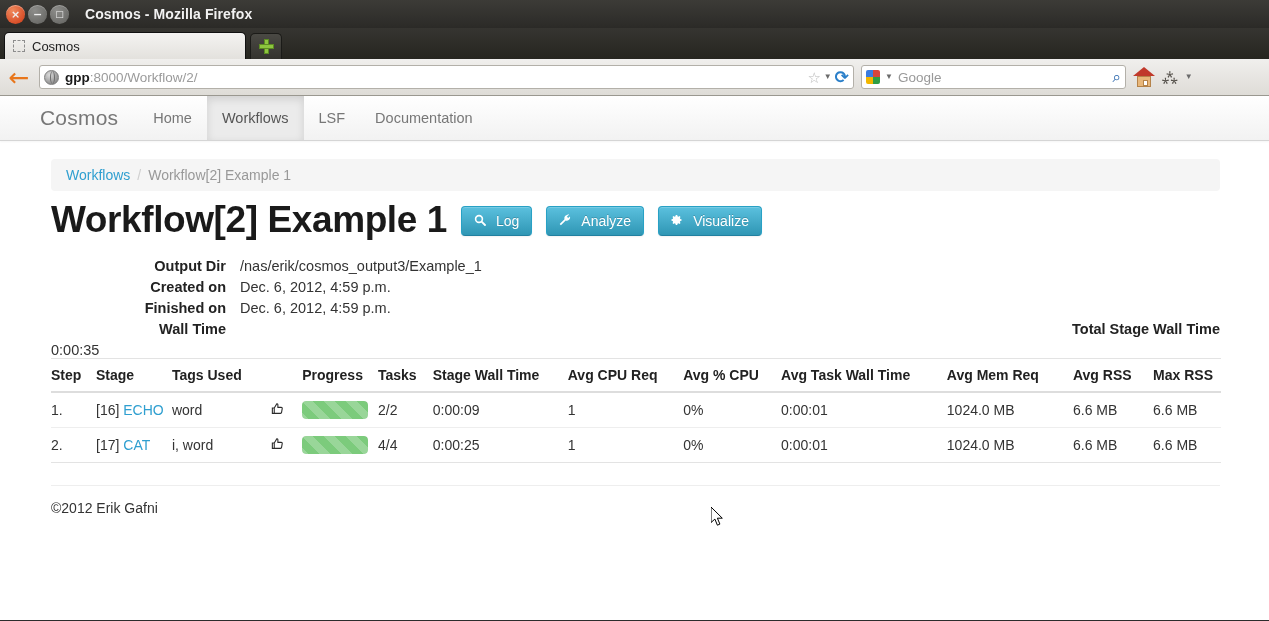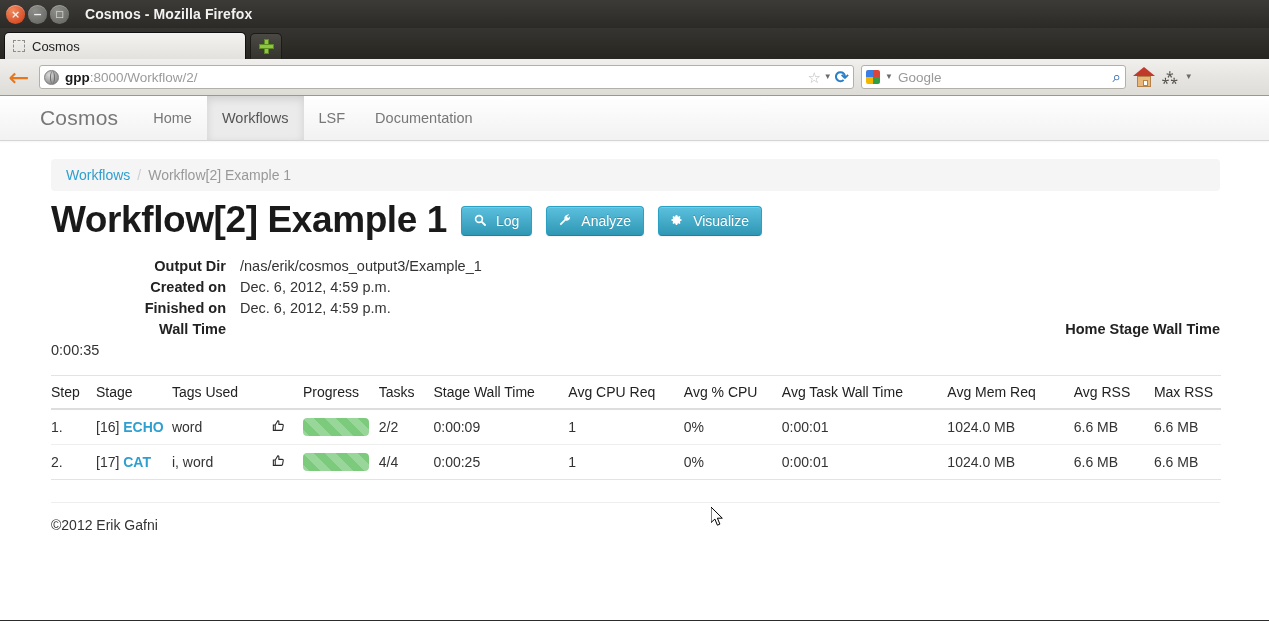--- a/index.html
+++ b/index.html
@@ -337,21 +337,21 @@
     line-height: 1.2;
     text-shadow: 0 -1px 0 rgba(0,0,0,.18);
     box-shadow: inset 0 1px 0 rgba(255,255,255,.18), 0 1px 2px rgba(0,0,0,.06);
     position: relative;
     top: -6px;
   }
   .btn .bicon { font-size: 13px; line-height: 1; font-family: "DejaVu Sans", sans-serif; }
 
   
   .meta {
-    margin: 16px 0 17px 0;
+    margin: 16px 0 0 0;
     display: grid;
     grid-template-columns: 175px auto;
     row-gap: 5px;
     column-gap: 14px;
     font-size: 14.5px;
     color: #333;
   }
   .meta dt {
     text-align: right;
     font-weight: bold;
@@ -367,21 +367,21 @@
     letter-spacing: -.2px;
   }
 
   table.stagetable {
     width: 1170px;
     border-collapse: collapse;
     font-size: 14px;
   }
   table.stagetable th {
     text-align: left;
-    font-weight: normal;
+    font-weight: bold;
     color: #222;
     padding: 8px 8px 8px 0;
     border-top: 1px solid #e3e3e3;
     border-bottom: 2px solid #dddddd;
     white-space: nowrap;
   }
   table.stagetable td {
     padding: 8px 8px 8px 0;
     border-bottom: 1px solid #eeeeee;
     color: #333;
@@ -395,21 +395,21 @@
   .c-prog { width: 68px; }
   .c-tasks { width: 48px; }
   .c-swt { width: 130px; }
   .c-cpureq { width: 110px; }
   .c-pctcpu { width: 92px; }
   .c-atwt { width: 162px; }
   .c-memreq { width: 122px; }
   .c-avgrss { width: 74px; }
 
   .stage-id { color: #333; }
-  .stage-link { color: #2f9fd0; font-weight: bold; }
+  .stage-link { color: #2f9fd0; font-weight: normal; }
   .thumbsup {
     position: absolute;
     right: 18px;
     top: 50%;
     transform: translateY(-50%);
     font-size: 13px;
     color: #2a2a2a;
     font-family: "DejaVu Sans", sans-serif;
     line-height: 1;
   }
@@ -554,21 +554,21 @@
       </div>
 
       <dl class="meta">
         <dt>Output Dir</dt>
         <dd>/nas/erik/cosmos_output3/Example_1</dd>
         <dt>Created on</dt>
         <dd>Dec. 6, 2012, 4:59 p.m.</dd>
         <dt>Finished on</dt>
         <dd>Dec. 6, 2012, 4:59 p.m.</dd>
         <dt>Wall Time</dt>
-        <dt>Home Stage Wall Time</dt>
+        <dt>Total Stage Wall Time</dt>
         <dd>0:00:35</dd>
       </dl>
 
 
       <table class="stagetable">
         <thead>
           <tr>
             <th class="c-step">Step</th>
             <th class="c-stage">Stage</th>
             <th class="c-tags">Tags Used</th>

